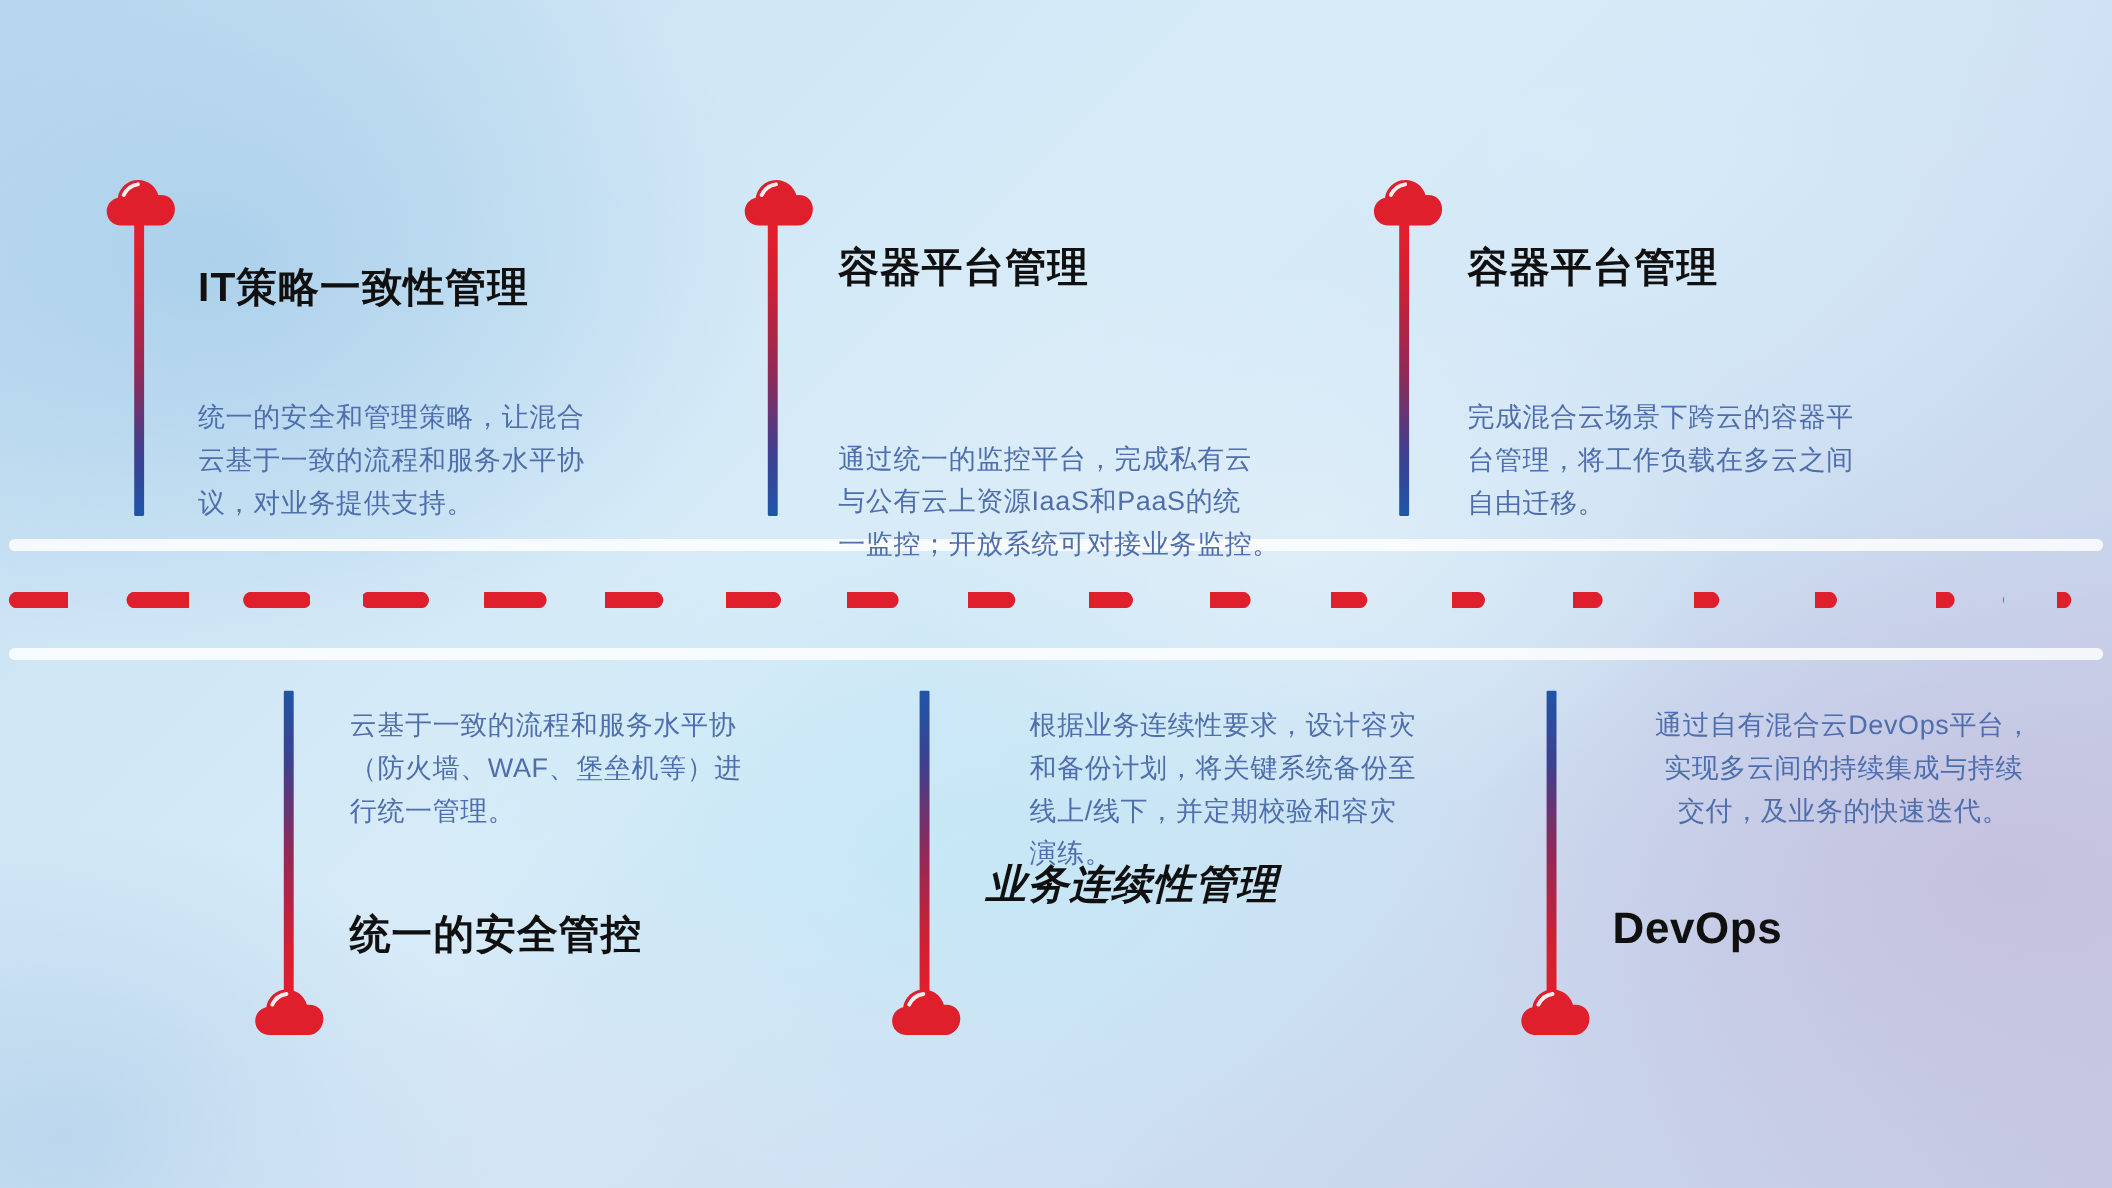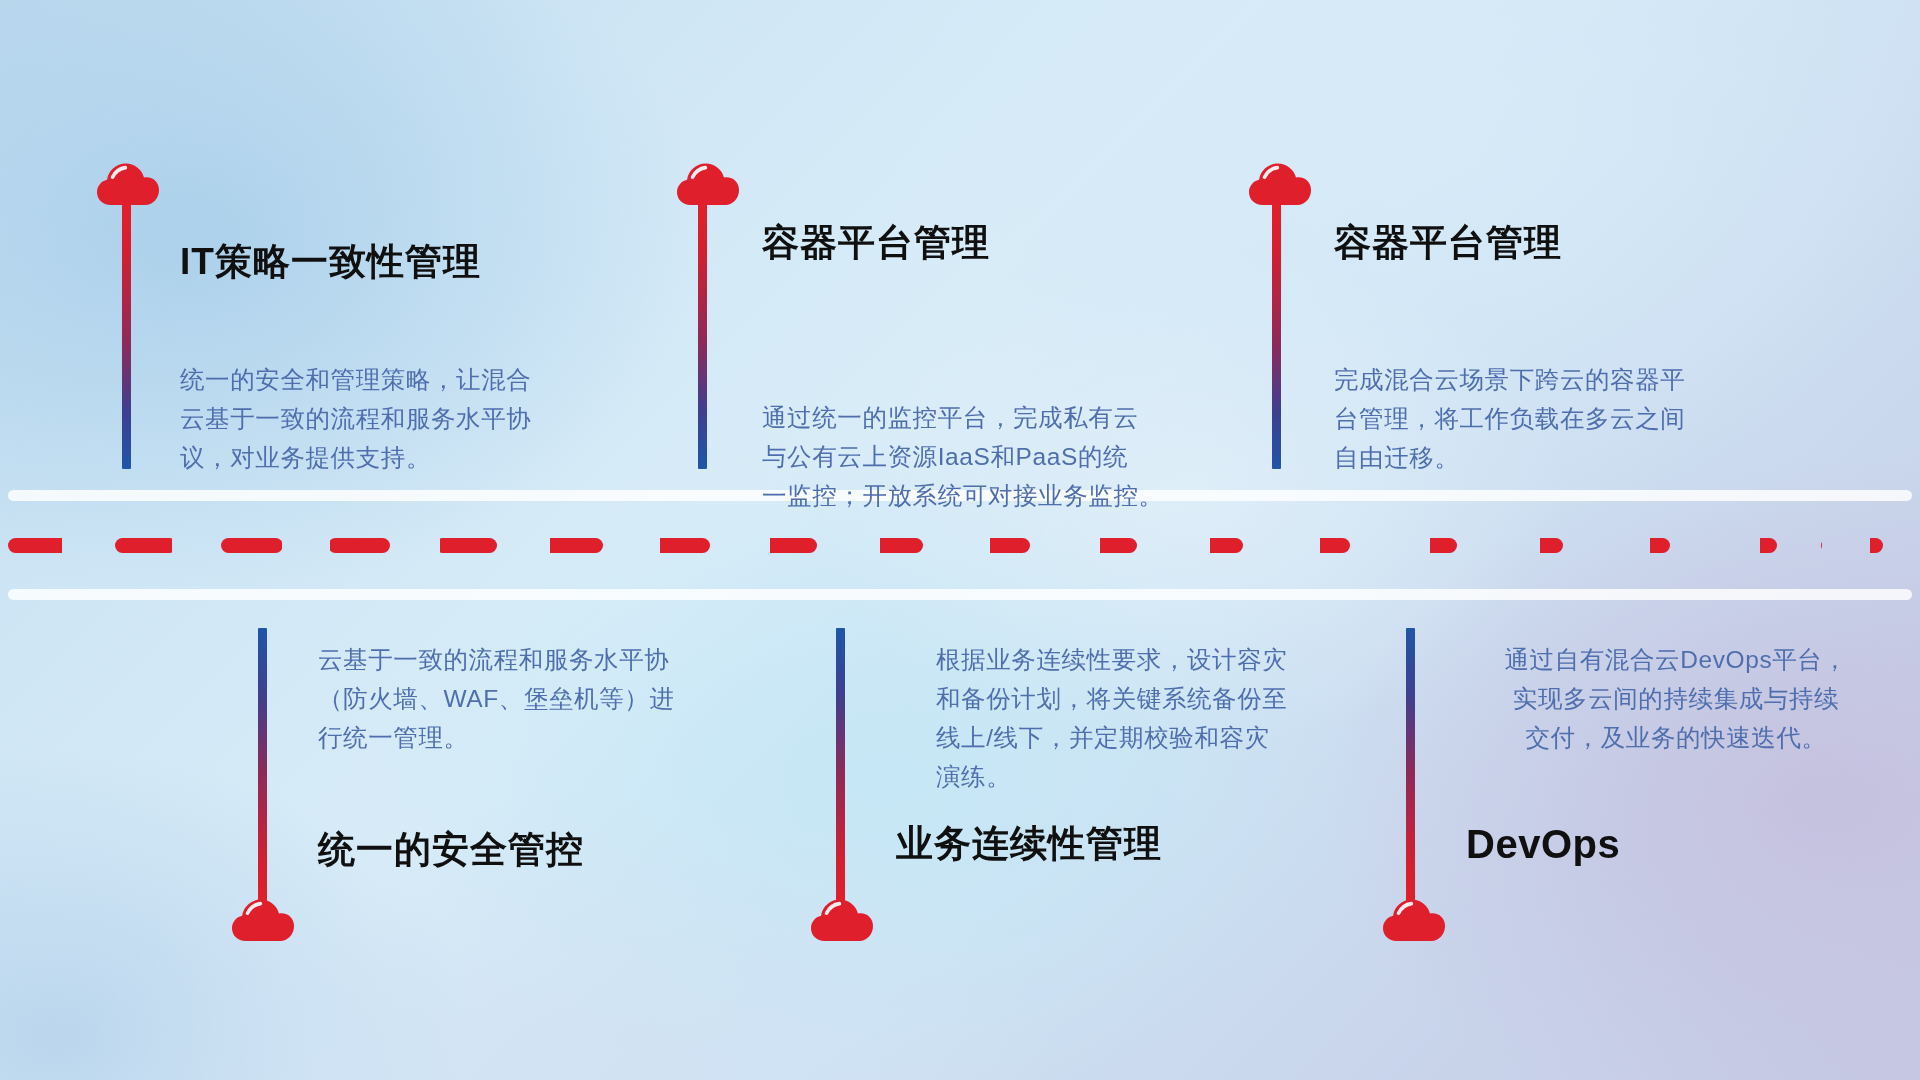--- a/index.html
+++ b/index.html
@@ -151,21 +151,21 @@
     </svg>
   </div>
 </div>
 
 <div class="col">
   <div class="stem up" style="left:836px;top:628px;height:278px;"></div>
   <div class="body" style="left:936px;top:640px;width:430px;">根据业务连续性要求，设计容灾
 和备份计划，将关键系统备份至
 线上/线下，并定期校验和容灾
 演练。</div>
-  <div class="title" style="left:896px;top:819px;">业务连续性管理</div>
+  <div class="title" style="left:896px;top:779px;font-style:italic;">业务连续性管理</div>
   <div class="cloud" style="left:810px;top:896px;">
     <svg viewBox="0 0 64 48" width="64" height="48">
       <path d="M14.5 45 C6.7 45 1 39.3 1 32.2 C1 26 5.3 20.9 11.1 19.7 C12.4 10.6 20.2 3.6 29.7 3.6 C38.4 3.6 45.8 9.5 48 17.5 C48.8 17.4 49.5 17.3 50.3 17.3 C57.9 17.3 63 22.8 63 30 C63 38 57.2 45 49.3 45 Z" fill="#e01f2d"></path>
       <path d="M16.5 17.2 C19.4 11.4 24.6 8.2 29.4 7.6" stroke="#ffffff" stroke-width="3.6" stroke-linecap="round" fill="none" opacity="0.92"></path>
     </svg>
   </div>
 </div>
 
 <div class="col">
   <div class="stem up" style="left:1406px;top:628px;height:278px;"></div>

